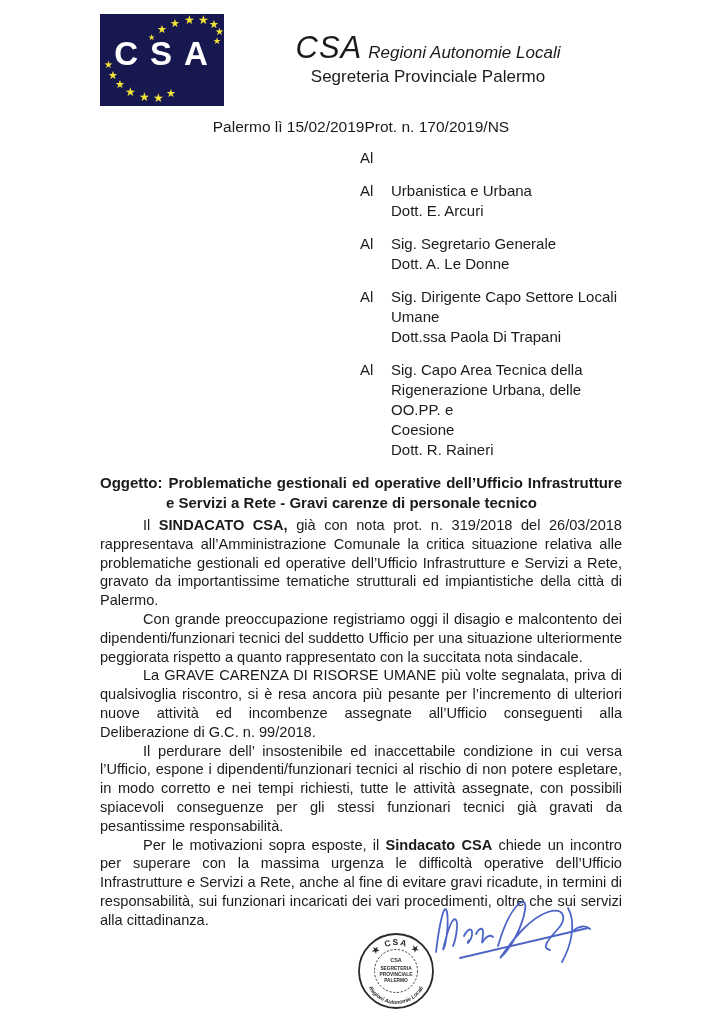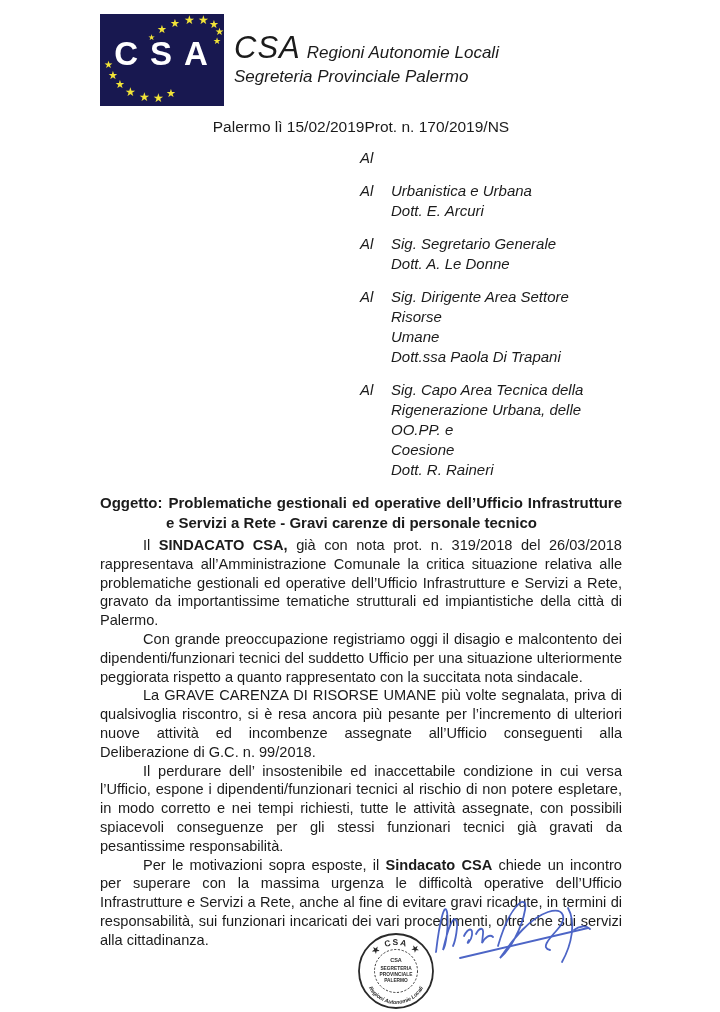--- a/index.html
+++ b/index.html
@@ -15,31 +15,31 @@
 
   
   .masthead{display:flex;align-items:flex-start;}
   .logo{position:relative;width:124px;height:92px;background:#181850;flex:0 0 auto;}
   .logo-text{
     position:absolute;left:50%;top:44%;transform:translate(-50%,-50%);
     color:#ffffff;font-weight:bold;font-size:33px;letter-spacing:12px;
     padding-left:10px;white-space:nowrap;
   }
   .star{position:absolute;color:#f2e438;line-height:1;font-size:11px;}
-  .org{flex:1;text-align:left;padding-top:16px;margin-left:10px;}
+  .org{flex:1;text-align:center;padding-top:16px;margin-left:10px;}
   .org-line1{font-style:italic;white-space:nowrap;}
   .org-name{font-size:31px;letter-spacing:1px;}
   .org-desc{font-size:17px;margin-left:6px;}
-  .org-office{font-style:italic;font-size:17px;margin-top:1px;}
+  .org-office{font-size:17px;margin-top:1px;}
 
   
   .meta-row{display:flex;justify-content:center;font-size:15.5px;margin-top:12px;}
 
   
-  .recipients{margin-top:12px;padding-left:260px;font-style:italic;}
+  .recipients{margin-top:12px;padding-left:260px;}
   .recipient{display:flex;margin-bottom:13px;font-size:15px;line-height:20px;}
   .recipient .prefix{width:31px;flex:0 0 auto;}
   .recipient .rlines{flex:1;}
 
   
   .subject{
     margin-top:4px;font-weight:bold;font-size:15px;line-height:20px;
     padding-left:66px;text-indent:-66px;text-align:justify;
   }
   .subject .subject-label{padding-right:6px;}
@@ -106,21 +106,21 @@
       <div class="recipient">
         <span class="prefix">Al</span>
         <div class="rlines">
           <div>Sig. Segretario Generale</div>
           <div>Dott. A. Le Donne</div>
         </div>
       </div>
       <div class="recipient">
         <span class="prefix">Al</span>
         <div class="rlines">
-          <div>Sig. Dirigente Area Settore Risorse</div>
+          <div>Sig. Dirigente Capo Settore Locali</div>
           <div>Umane</div>
           <div>Dott.ssa Paola Di Trapani</div>
         </div>
       </div>
       <div class="recipient">
         <span class="prefix">Al</span>
         <div class="rlines">
           <div>Sig. Capo Area Tecnica della</div>
           <div>Rigenerazione Urbana, delle OO.PP. e</div>
           <div>Coesione</div>

